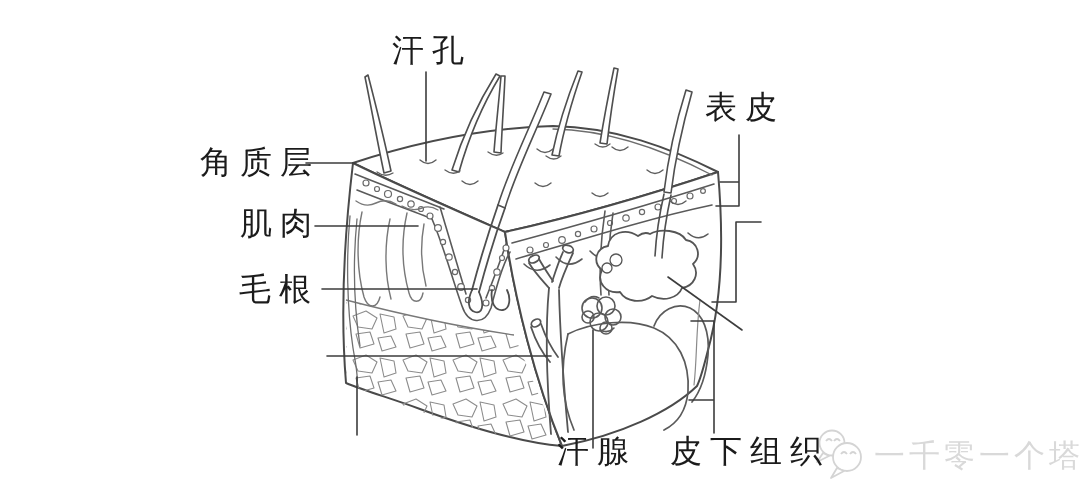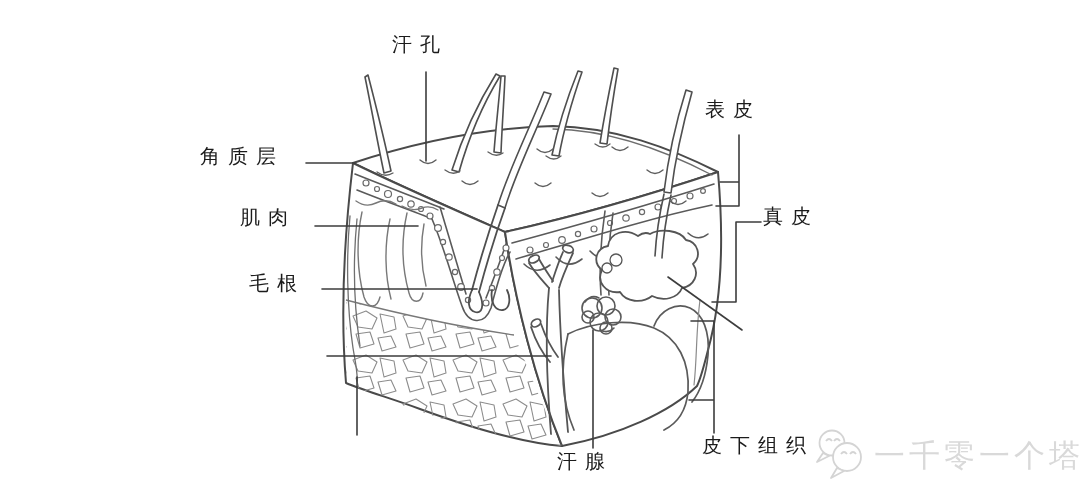--- a/index.html
+++ b/index.html
@@ -1,19 +1,19 @@
 <!DOCTYPE html>
 <html><head>
 <meta charset="utf-8">
 <style>
   html,body{margin:0;padding:0;background:#fff;}
   .stage{position:relative;width:1080px;height:498px;background:#fff;overflow:hidden;
          font-family:"Liberation Serif","DejaVu Serif",serif;}
   .stage svg{position:absolute;left:0;top:0;}
-  .label{position:absolute;font-size:20px;letter-spacing:8px;color:#1b1b1b;
+  .label{position:absolute;font-size:32px;letter-spacing:8px;color:#1b1b1b;
          white-space:nowrap;line-height:1.05;text-align:center;}
   .wm-text{position:absolute;font-size:31px;letter-spacing:4px;color:#d9d9d9;
            white-space:nowrap;line-height:1.05;}
 </style>
 </head>
 <body>
 
 <div class="stage">
 
 <svg width="1080" height="498" viewBox="0 0 1080 498">
@@ -208,21 +208,20 @@
     <circle cx="847" cy="457" r="14"></circle>
     <path d="M837,468 L831,478 L844,471 Z"></path>
     <path d="M841,454 q3,-4 6,0" fill="none"></path>
     <path d="M850,454 q3,-4 6,0" fill="none"></path>
   </g>
 </svg>
 
 <div class="label" style="left:392px;top:34px">汗孔</div>
 <div class="label" style="left:200px;top:146px">角质层</div>
 <div class="label" style="left:240px;top:207px">肌肉</div>
-<div class="label" style="left:249px;top:273px">毛根</div>
-<div class="label" style="left:557px;top:451px">汗腺</div>
-<div class="label" style="left:705px;top:99px">表皮</div>
-<div class="label" style="left:763px;top:206px">真皮</div>
-<div class="label" style="left:702px;top:435px">皮下组织</div>
+<div class="label" style="left:239px;top:273px">毛根</div>
+<div class="label" style="left:557px;top:435px">汗腺</div>
+<div class="label" style="left:705px;top:91px">表皮</div>
+<div class="label" style="left:670px;top:435px">皮下组织</div>
 
 <div class="wm-text" style="left:874px;top:440px">一千零一个塔兔</div>
 
 </div>
 
 </body></html>

